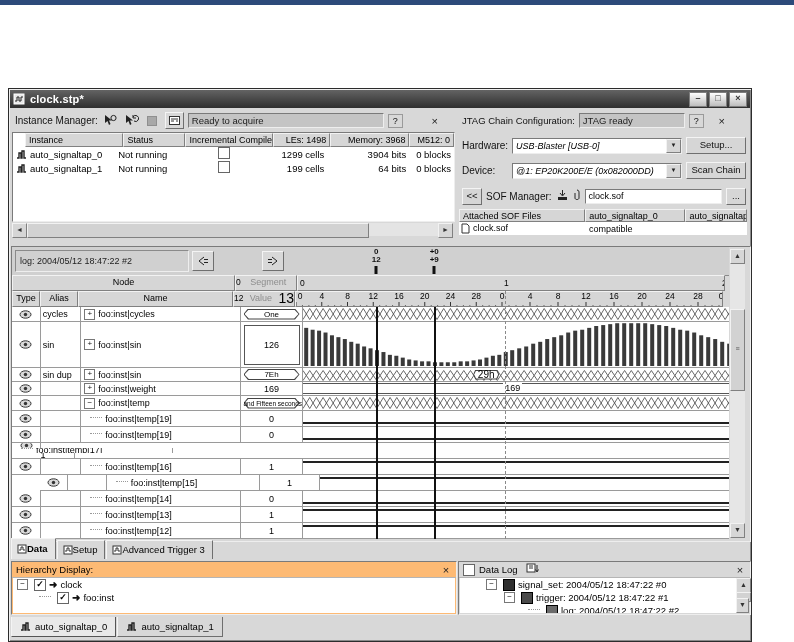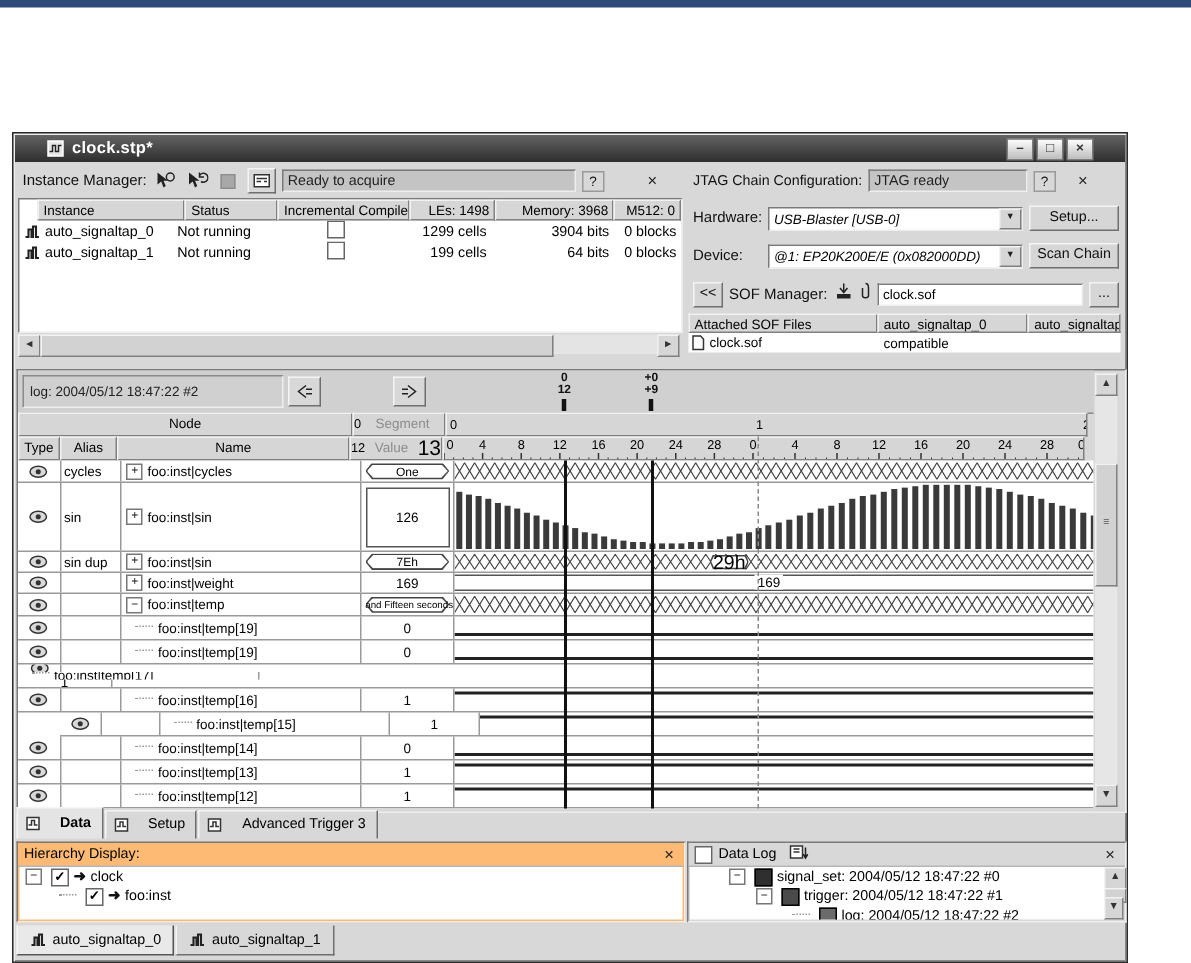--- a/index.html
+++ b/index.html
@@ -1,19 +1,19 @@
 <!DOCTYPE html>
 <html><head>
 <meta charset="utf-8">
 <style>
   html,body{margin:0;padding:0;}
   body{width:794px;height:642px;background:#fff;font-family:"Liberation Sans",sans-serif;position:relative;overflow:hidden;-webkit-font-smoothing:none;}
   .topband{position:absolute;left:0;top:0;width:794px;height:5px;}
   .window{position:absolute;left:8px;top:88px;width:742px;height:552px;background:#d8d8d8;border:1px solid #2c2c2c;box-shadow:inset 1px 1px 0 #efefef, inset -1px -1px 0 #8a8a8a;}
-  .titlebar{position:absolute;left:1px;top:1px;right:1px;height:18px;background:linear-gradient(#636363,#2e2e2e);display:flex;align-items:center;padding:0 21px;}
+  .titlebar{position:absolute;left:1px;top:1px;right:1px;height:18px;background:linear-gradient(#636363,#2e2e2e);display:flex;align-items:center;padding:0 3px;}
   .titlebar .title{color:#fff;font-size:11px;font-weight:bold;margin-left:4px;flex:1;letter-spacing:.2px;}
   .tbbtn{width:16px;height:13px;margin-left:2px;background:linear-gradient(#fefefe,#bdbdbd);border:1px solid #7d7d7d;font-size:9px;line-height:11px;text-align:center;color:#333;font-weight:bold;cursor:default;}
   .raised{border:1px solid;border-color:#f4f4f4 #6f6f6f #6f6f6f #f4f4f4;}
   .sunken{border:1px solid;border-color:#6f6f6f #f4f4f4 #f4f4f4 #6f6f6f;}
   .panel{position:absolute;background:#d8d8d8;}
   .lbl{font-size:10px;color:#111;}
   .gray{color:#8d8d8d;}
   .closex{font-size:11px;color:#222;width:12px;text-align:center;cursor:default;}
   .helpbox{font-size:9px;color:#111;width:13px;height:12px;text-align:center;line-height:12px;background:#d8d8d8;border:1px solid #9a9a9a;}
   
@@ -69,21 +69,21 @@
   .boxv{width:54px;height:38px;border:1px solid #555;background:#fff;display:flex;align-items:center;justify-content:center;font-size:9px;}
   .plainv{width:100%;text-align:center;font-size:9px;}
   .trigline{position:absolute;width:2px;background:#111;z-index:6;}
   .dashline{position:absolute;width:0;border-left:1px dashed #8a8a8a;z-index:5;}
   .rail{position:absolute;left:0;right:0;height:1px;background:#555;}
   .wv-vscroll{position:absolute;right:5px;top:2px;width:15px;height:289px;background:#e6e6e6;}
   .vthumb{position:absolute;left:0;width:13px;background:#d2d2d2;border:1px solid;border-color:#f2f2f2 #808080 #808080 #f2f2f2;}
   .grip{font-size:7px;color:#555;text-align:center;line-height:10px;}
   
   #view-tabs{position:absolute;left:2px;top:451px;height:19px;display:flex;align-items:flex-end;gap:1px;}
-  .vtab{display:flex;align-items:center;gap:13px;background:#d8d8d8;border:1px solid;border-color:#f4f4f4 #6f6f6f #d8d8d8 #f4f4f4;border-bottom:none;font-size:9.5px;padding:2px 7px 3px 5px;height:13px;}
+  .vtab{display:flex;align-items:center;gap:0;background:#d8d8d8;border:1px solid;border-color:#f4f4f4 #6f6f6f #d8d8d8 #f4f4f4;border-bottom:none;font-size:9.5px;padding:2px 7px 3px 5px;height:13px;}
   .vtab.active{background:#e4e4e4;font-weight:bold;height:15px;}
   
   #hierarchy-panel{left:2px;top:472px;width:444px;height:52px;border:1px solid;border-color:#7a7a7a #eee #eee #7a7a7a;background:#fdba74;}
   .ph-title{position:absolute;left:0;top:0;right:0;height:15px;display:flex;align-items:center;padding:0 4px;font-size:9.5px;border-bottom:1px solid #b5b5b5;}
   .ph-body{position:absolute;left:1px;top:16px;right:1px;bottom:1px;background:#fff;font-size:9.5px;overflow:hidden;}
   #datalog-panel{left:449px;top:472px;width:291px;height:52px;border:1px solid;border-color:#7a7a7a #eee #eee #7a7a7a;background:#d8d8d8;}
   .treerow{display:flex;align-items:center;height:13px;gap:3px;white-space:nowrap;}
   .arrowico{font-weight:bold;font-size:10px;color:#111;line-height:10px;}
   .dlico{width:10px;height:10px;border:1px solid #000;flex:0 0 10px;}
   
@@ -493,21 +493,21 @@
               <div class="ho"></div>
               <div class="hi"></div>
               <div class="ht">7Eh</div>
             </div>
           </div>
           <div class="wavecell"><svg width="430" height="13">
               <path d="M0,1.5 L3.35,6.5 L6.7,1.5 M0,11.5 L3.35,6.5 L6.7,11.5 M6.7,1.5 L10.05,6.5 L13.4,1.5 M6.7,11.5 L10.05,6.5 L13.4,11.5 M13.4,1.5 L16.75,6.5 L20.1,1.5 M13.4,11.5 L16.75,6.5 L20.1,11.5 M20.1,1.5 L23.450000000000003,6.5 L26.8,1.5 M20.1,11.5 L23.450000000000003,6.5 L26.8,11.5 M26.8,1.5 L30.150000000000002,6.5 L33.5,1.5 M26.8,11.5 L30.150000000000002,6.5 L33.5,11.5 M33.5,1.5 L36.85,6.5 L40.2,1.5 M33.5,11.5 L36.85,6.5 L40.2,11.5 M40.2,1.5 L43.550000000000004,6.5 L46.900000000000006,1.5 M40.2,11.5 L43.550000000000004,6.5 L46.900000000000006,11.5 M46.900000000000006,1.5 L50.25000000000001,6.5 L53.60000000000001,1.5 M46.900000000000006,11.5 L50.25000000000001,6.5 L53.60000000000001,11.5 M53.60000000000001,1.5 L56.95000000000001,6.5 L60.30000000000001,1.5 M53.60000000000001,11.5 L56.95000000000001,6.5 L60.30000000000001,11.5 M60.30000000000001,1.5 L63.65000000000001,6.5 L67.00000000000001,1.5 M60.30000000000001,11.5 L63.65000000000001,6.5 L67.00000000000001,11.5 M67.00000000000001,1.5 L70.35000000000001,6.5 L73.70000000000002,1.5 M67.00000000000001,11.5 L70.35000000000001,6.5 L73.70000000000002,11.5 M73.70000000000002,1.5 L77.05000000000001,6.5 L80.40000000000002,1.5 M73.70000000000002,11.5 L77.05000000000001,6.5 L80.40000000000002,11.5 M80.40000000000002,1.5 L83.75000000000001,6.5 L87.10000000000002,1.5 M80.40000000000002,11.5 L83.75000000000001,6.5 L87.10000000000002,11.5 M87.10000000000002,1.5 L90.45000000000002,6.5 L93.80000000000003,1.5 M87.10000000000002,11.5 L90.45000000000002,6.5 L93.80000000000003,11.5 M93.80000000000003,1.5 L97.15000000000002,6.5 L100.50000000000003,1.5 M93.80000000000003,11.5 L97.15000000000002,6.5 L100.50000000000003,11.5 M100.50000000000003,1.5 L103.85000000000002,6.5 L107.20000000000003,1.5 M100.50000000000003,11.5 L103.85000000000002,6.5 L107.20000000000003,11.5 M107.20000000000003,1.5 L110.55000000000003,6.5 L113.90000000000003,1.5 M107.20000000000003,11.5 L110.55000000000003,6.5 L113.90000000000003,11.5 M113.90000000000003,1.5 L117.25000000000003,6.5 L120.60000000000004,1.5 M113.90000000000003,11.5 L117.25000000000003,6.5 L120.60000000000004,11.5 M120.60000000000004,1.5 L123.95000000000003,6.5 L127.30000000000004,1.5 M120.60000000000004,11.5 L123.95000000000003,6.5 L127.30000000000004,11.5 M127.30000000000004,1.5 L130.65000000000003,6.5 L134.00000000000003,1.5 M127.30000000000004,11.5 L130.65000000000003,6.5 L134.00000000000003,11.5 M134.00000000000003,1.5 L137.35000000000002,6.5 L140.70000000000002,1.5 M134.00000000000003,11.5 L137.35000000000002,6.5 L140.70000000000002,11.5 M140.70000000000002,1.5 L144.05,6.5 L147.4,1.5 M140.70000000000002,11.5 L144.05,6.5 L147.4,11.5 M147.4,1.5 L150.75,6.5 L154.1,1.5 M147.4,11.5 L150.75,6.5 L154.1,11.5 M154.1,1.5 L157.45,6.5 L160.79999999999998,1.5 M154.1,11.5 L157.45,6.5 L160.79999999999998,11.5 M160.79999999999998,1.5 L164.14999999999998,6.5 L167.49999999999997,1.5 M160.79999999999998,11.5 L164.14999999999998,6.5 L167.49999999999997,11.5 M167.49999999999997,1.5 L170.84999999999997,6.5 L174.19999999999996,1.5 M167.49999999999997,11.5 L170.84999999999997,6.5 L174.19999999999996,11.5 M174.19999999999996,1.5 L177.54999999999995,6.5 L180.89999999999995,1.5 M174.19999999999996,11.5 L177.54999999999995,6.5 L180.89999999999995,11.5 M180.89999999999995,1.5 L184.24999999999994,6.5 L187.59999999999994,1.5 M180.89999999999995,11.5 L184.24999999999994,6.5 L187.59999999999994,11.5 M187.59999999999994,1.5 L190.94999999999993,6.5 L194.29999999999993,1.5 M187.59999999999994,11.5 L190.94999999999993,6.5 L194.29999999999993,11.5 M194.29999999999993,1.5 L197.64999999999992,6.5 L200.99999999999991,1.5 M194.29999999999993,11.5 L197.64999999999992,6.5 L200.99999999999991,11.5 M200.99999999999991,1.5 L204.3499999999999,6.5 L207.6999999999999,1.5 M200.99999999999991,11.5 L204.3499999999999,6.5 L207.6999999999999,11.5 M207.6999999999999,1.5 L211.0499999999999,6.5 L214.3999999999999,1.5 M207.6999999999999,11.5 L211.0499999999999,6.5 L214.3999999999999,11.5 M214.3999999999999,1.5 L217.7499999999999,6.5 L221.09999999999988,1.5 M214.3999999999999,11.5 L217.7499999999999,6.5 L221.09999999999988,11.5 M221.09999999999988,1.5 L224.44999999999987,6.5 L227.79999999999987,1.5 M221.09999999999988,11.5 L224.44999999999987,6.5 L227.79999999999987,11.5 M227.79999999999987,1.5 L231.14999999999986,6.5 L234.49999999999986,1.5 M227.79999999999987,11.5 L231.14999999999986,6.5 L234.49999999999986,11.5 M234.49999999999986,1.5 L237.84999999999985,6.5 L241.19999999999985,1.5 M234.49999999999986,11.5 L237.84999999999985,6.5 L241.19999999999985,11.5 M241.19999999999985,1.5 L244.54999999999984,6.5 L247.89999999999984,1.5 M241.19999999999985,11.5 L244.54999999999984,6.5 L247.89999999999984,11.5 M247.89999999999984,1.5 L251.24999999999983,6.5 L254.59999999999982,1.5 M247.89999999999984,11.5 L251.24999999999983,6.5 L254.59999999999982,11.5 M254.59999999999982,1.5 L257.9499999999998,6.5 L261.29999999999984,1.5 M254.59999999999982,11.5 L257.9499999999998,6.5 L261.29999999999984,11.5 M261.29999999999984,1.5 L264.64999999999986,6.5 L267.99999999999983,1.5 M261.29999999999984,11.5 L264.64999999999986,6.5 L267.99999999999983,11.5 M267.99999999999983,1.5 L271.34999999999985,6.5 L274.6999999999998,1.5 M267.99999999999983,11.5 L271.34999999999985,6.5 L274.6999999999998,11.5 M274.6999999999998,1.5 L278.04999999999984,6.5 L281.3999999999998,1.5 M274.6999999999998,11.5 L278.04999999999984,6.5 L281.3999999999998,11.5 M281.3999999999998,1.5 L284.74999999999983,6.5 L288.0999999999998,1.5 M281.3999999999998,11.5 L284.74999999999983,6.5 L288.0999999999998,11.5 M288.0999999999998,1.5 L291.4499999999998,6.5 L294.7999999999998,1.5 M288.0999999999998,11.5 L291.4499999999998,6.5 L294.7999999999998,11.5 M294.7999999999998,1.5 L298.1499999999998,6.5 L301.4999999999998,1.5 M294.7999999999998,11.5 L298.1499999999998,6.5 L301.4999999999998,11.5 M301.4999999999998,1.5 L304.8499999999998,6.5 L308.19999999999976,1.5 M301.4999999999998,11.5 L304.8499999999998,6.5 L308.19999999999976,11.5 M308.19999999999976,1.5 L311.5499999999998,6.5 L314.89999999999975,1.5 M308.19999999999976,11.5 L311.5499999999998,6.5 L314.89999999999975,11.5 M314.89999999999975,1.5 L318.2499999999998,6.5 L321.59999999999974,1.5 M314.89999999999975,11.5 L318.2499999999998,6.5 L321.59999999999974,11.5 M321.59999999999974,1.5 L324.94999999999976,6.5 L328.2999999999997,1.5 M321.59999999999974,11.5 L324.94999999999976,6.5 L328.2999999999997,11.5 M328.2999999999997,1.5 L331.64999999999975,6.5 L334.9999999999997,1.5 M328.2999999999997,11.5 L331.64999999999975,6.5 L334.9999999999997,11.5 M334.9999999999997,1.5 L338.34999999999974,6.5 L341.6999999999997,1.5 M334.9999999999997,11.5 L338.34999999999974,6.5 L341.6999999999997,11.5 M341.6999999999997,1.5 L345.0499999999997,6.5 L348.3999999999997,1.5 M341.6999999999997,11.5 L345.0499999999997,6.5 L348.3999999999997,11.5 M348.3999999999997,1.5 L351.7499999999997,6.5 L355.0999999999997,1.5 M348.3999999999997,11.5 L351.7499999999997,6.5 L355.0999999999997,11.5 M355.0999999999997,1.5 L358.4499999999997,6.5 L361.79999999999967,1.5 M355.0999999999997,11.5 L358.4499999999997,6.5 L361.79999999999967,11.5 M361.79999999999967,1.5 L365.1499999999997,6.5 L368.49999999999966,1.5 M361.79999999999967,11.5 L365.1499999999997,6.5 L368.49999999999966,11.5 M368.49999999999966,1.5 L371.8499999999997,6.5 L375.19999999999965,1.5 M368.49999999999966,11.5 L371.8499999999997,6.5 L375.19999999999965,11.5 M375.19999999999965,1.5 L378.54999999999967,6.5 L381.89999999999964,1.5 M375.19999999999965,11.5 L378.54999999999967,6.5 L381.89999999999964,11.5 M381.89999999999964,1.5 L385.24999999999966,6.5 L388.5999999999996,1.5 M381.89999999999964,11.5 L385.24999999999966,6.5 L388.5999999999996,11.5 M388.5999999999996,1.5 L391.94999999999965,6.5 L395.2999999999996,1.5 M388.5999999999996,11.5 L391.94999999999965,6.5 L395.2999999999996,11.5 M395.2999999999996,1.5 L398.64999999999964,6.5 L401.9999999999996,1.5 M395.2999999999996,11.5 L398.64999999999964,6.5 L401.9999999999996,11.5 M401.9999999999996,1.5 L405.3499999999996,6.5 L408.6999999999996,1.5 M401.9999999999996,11.5 L405.3499999999996,6.5 L408.6999999999996,11.5 M408.6999999999996,1.5 L412.0499999999996,6.5 L415.3999999999996,1.5 M408.6999999999996,11.5 L412.0499999999996,6.5 L415.3999999999996,11.5 M415.3999999999996,1.5 L418.7499999999996,6.5 L422.09999999999957,1.5 M415.3999999999996,11.5 L418.7499999999996,6.5 L422.09999999999957,11.5 M422.09999999999957,1.5 L425.4499999999996,6.5 L428.79999999999956,1.5 M422.09999999999957,11.5 L425.4499999999996,6.5 L428.79999999999956,11.5 M428.79999999999956,1.5 L432.1499999999996,6.5 L435.49999999999955,1.5 M428.79999999999956,11.5 L432.1499999999996,6.5 L435.49999999999955,11.5 " stroke="#444444" fill="none" stroke-width="0.8"></path>
             </svg><div class="hexv" style="position: absolute; width: 26px; height: 10px; top: 1.5px; left: 170px;">
               <div class="ho"></div>
               <div class="hi"></div>
-              <div class="ht" style="line-height: 10px; font-size: 13px;">29h</div>
+              <div class="ht" style="line-height: 10px; font-size: 10px;">29h</div>
             </div></div>
         </div>
         <div class="srow" style="height: 13px;">
           <div class="scell type">
             <svg width="13" height="9">
               <ellipse cx="6.5" cy="4.5" rx="5.5" ry="3.7" fill="#d9d9d9" stroke="#333"></ellipse>
               <circle cx="6.5" cy="4.5" r="1.7" fill="#333"></circle>
             </svg>
           </div>
           <div class="scell alias"></div>

